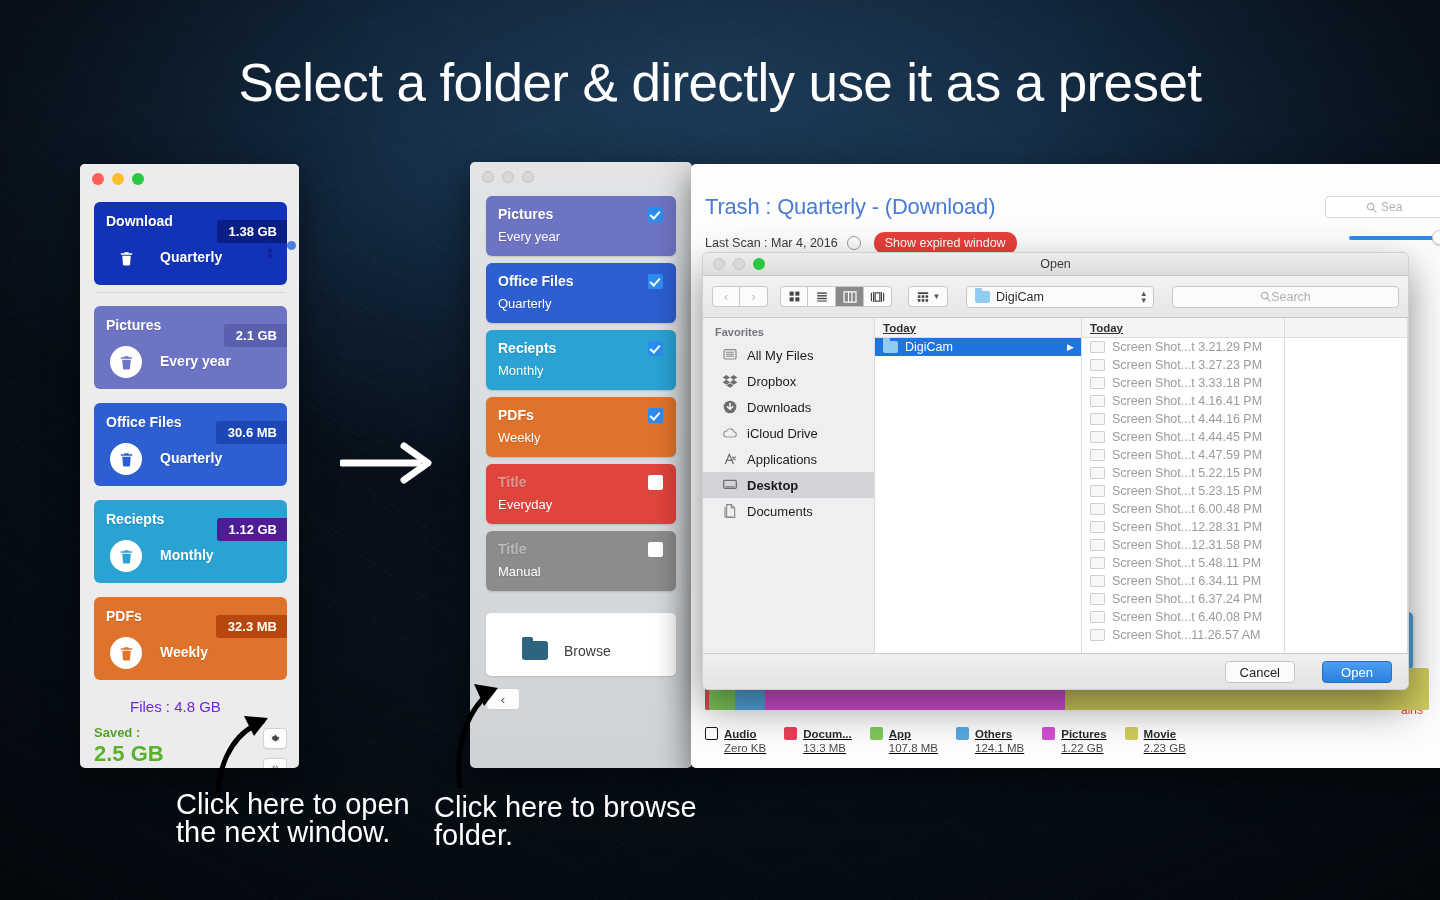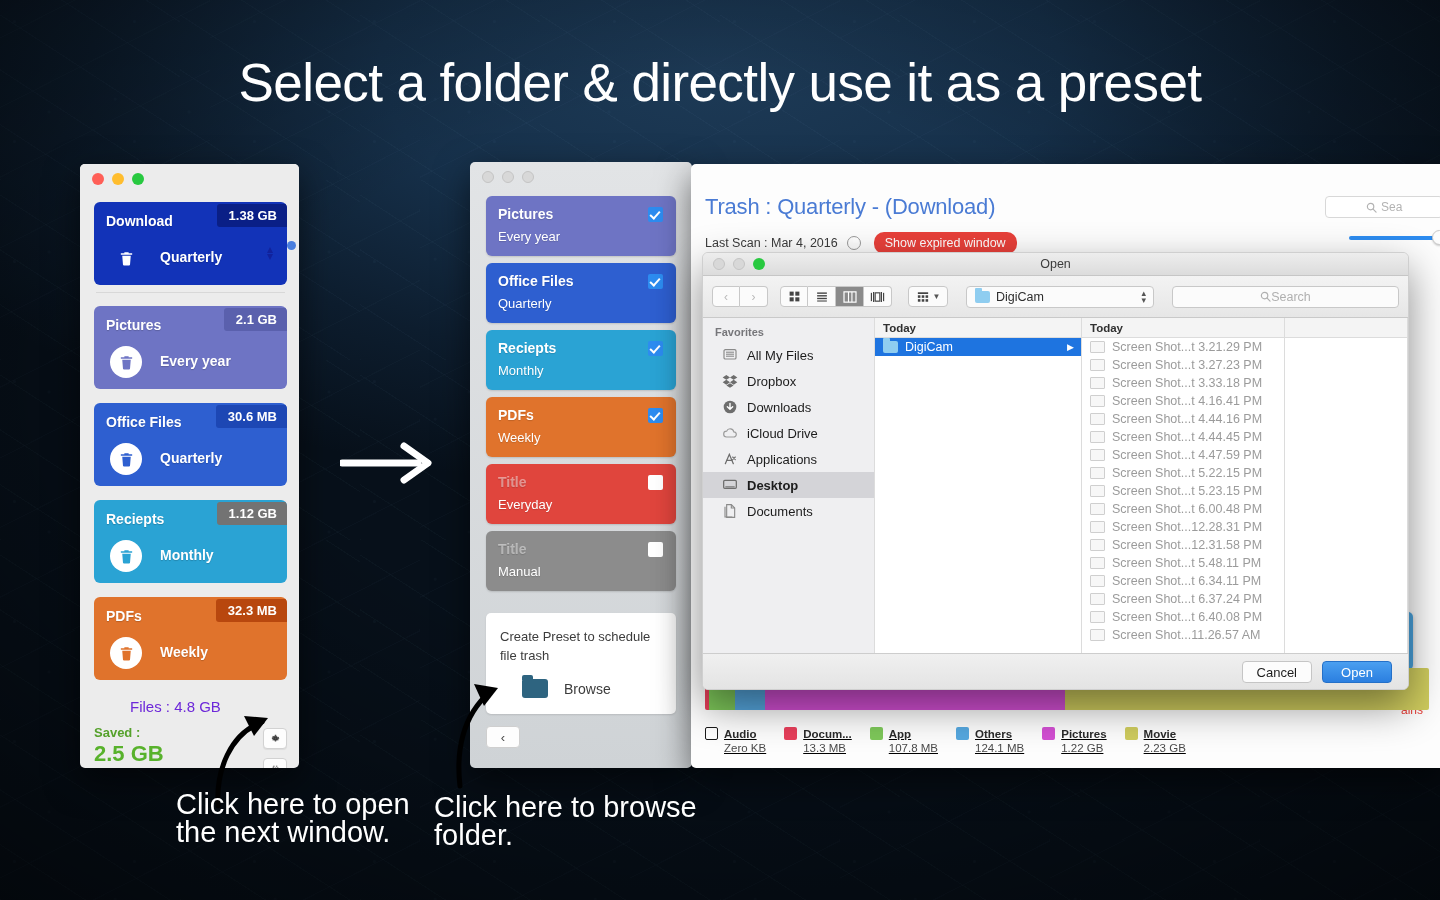--- a/index.html
+++ b/index.html
@@ -74,21 +74,21 @@
     margin-bottom: 14px;
     color: #fff;
     overflow: hidden;
   }
   .card .cname {
     position: absolute; left: 12px; top: 11px;
     font-size: 14px; font-weight: 600;
     text-shadow: 0 1px 1px rgba(0,0,0,.18);
   }
   .card .csize {
-    position: absolute; right: 0; top: 2px;
+    position: absolute; right: 0; top: 18px;
     padding: 4px 10px 4px 12px;
     font-size: 13px; font-weight: 600;
     border-radius: 3px 0 0 3px;
   }
   .card .cicon {
     position: absolute; left: 16px; top: 40px;
     width: 32px; height: 32px;
     border-radius: 50%;
     background: #fff;
     display: flex; align-items: center; justify-content: center;
@@ -403,21 +403,21 @@
     overflow: hidden;
   }
   .col-a { width: 207px; }
   .col-b { width: 203px; }
   .col-c { flex: 1; }
   .col-head {
     height: 20px;
     background: #f4f4f4;
     border-bottom: 1px solid #dcdcdc;
     font-size: 11.5px; font-weight: 700; color: #303030;
-    display: flex; align-items: center; padding-left: 8px;
+    display: flex; align-items: center; padding-left: 8px; text-decoration: underline;
   }
   .colrow {
     height: 18px; display: flex; align-items: center; gap: 7px;
     padding-left: 8px;
     font-size: 12.5px; color: #3a3a3a;
     position: relative;
   }
   .colrow.sel { background: #1e74e0; color: #fff; }
   .colrow .fico {
     width: 15px; height: 12px; border-radius: 1px 2px 2px 2px;
@@ -433,21 +433,21 @@
     border: 1px solid #cfcfcf; border-radius: 1px;
     background: #f7f7f7;
   }
   .filerow { color: #9b9b9b; }
 
   .dlg-foot {
     height: 37px;
     background: linear-gradient(180deg,#f0f0f0,#e3e3e3);
     border-top: 1px solid #cdcdcd;
     display: flex; align-items: center; justify-content: flex-end;
-    gap: 10px; padding-right: 16px;
+    gap: 27px; padding-right: 16px;
   }
   .btn {
     height: 22px; min-width: 70px;
     border-radius: 4px;
     font-size: 13px;
     display: flex; align-items: center; justify-content: center;
     padding: 0 14px;
   }
   .btn.cancel { background: #fcfcfc; border: 1px solid #c5c5c5; color: #1d1d1d; }
   .btn.open { background: linear-gradient(180deg,#4a9ff0,#2b7fe0); border: 1px solid #2470c8; color: #fff; }
@@ -515,21 +515,21 @@
      <div class="cicon">
           <svg viewBox="0 0 24 24">
   <path fill="#2e5fd0" d="M9 3h6v1.6h5V6.6H4V4.6h5V3z"></path>
   <path fill="#2e5fd0" d="M6 8h12l-1 12.5a1.5 1.5 0 01-1.5 1.4h-7A1.5 1.5 0 017 20.5L6 8z"></path>
 </svg>
         </div>
      <div class="cfreq">Quarterly</div>
      </div>
       <div class="card" style="background: rgb(42, 163, 212);">
         <div class="cname">Reciepts</div>
-     <div class="csize" style="background:#737373">1.12 GB</div>
+     <div class="csize" style="background:#4c1d95">1.12 GB</div>
      <div class="cicon">
           <svg viewBox="0 0 24 24">
   <path fill="#2aa3d4" d="M9 3h6v1.6h5V6.6H4V4.6h5V3z"></path>
   <path fill="#2aa3d4" d="M6 8h12l-1 12.5a1.5 1.5 0 01-1.5 1.4h-7A1.5 1.5 0 017 20.5L6 8z"></path>
 </svg>
         </div>
      <div class="cfreq">Monthly</div>
      </div>
       <div class="card" style="background: rgb(224, 115, 44);">
         <div class="cname">PDFs</div>
@@ -603,21 +603,20 @@
      <div class="pfreq">Everyday</div>
      <div class="pcheck "></div>
         </div>
         <div class="pcard untitled" style="background: rgb(140, 140, 140);">
           <div class="pname">Title</div>
      <div class="pfreq">Manual</div>
      <div class="pcheck "></div>
         </div>
       </div>
     <div class="browse-box">
-      <div class="btext">Create Preset to schedule file trash</div>
       <div class="browse-row">
         <span class="folder-ico"></span>
         <span class="blabel">Browse</span>
       </div>
     </div>
     <div class="backbtn">‹</div>
   </div>
 </div>
 
 <div id="win3">

